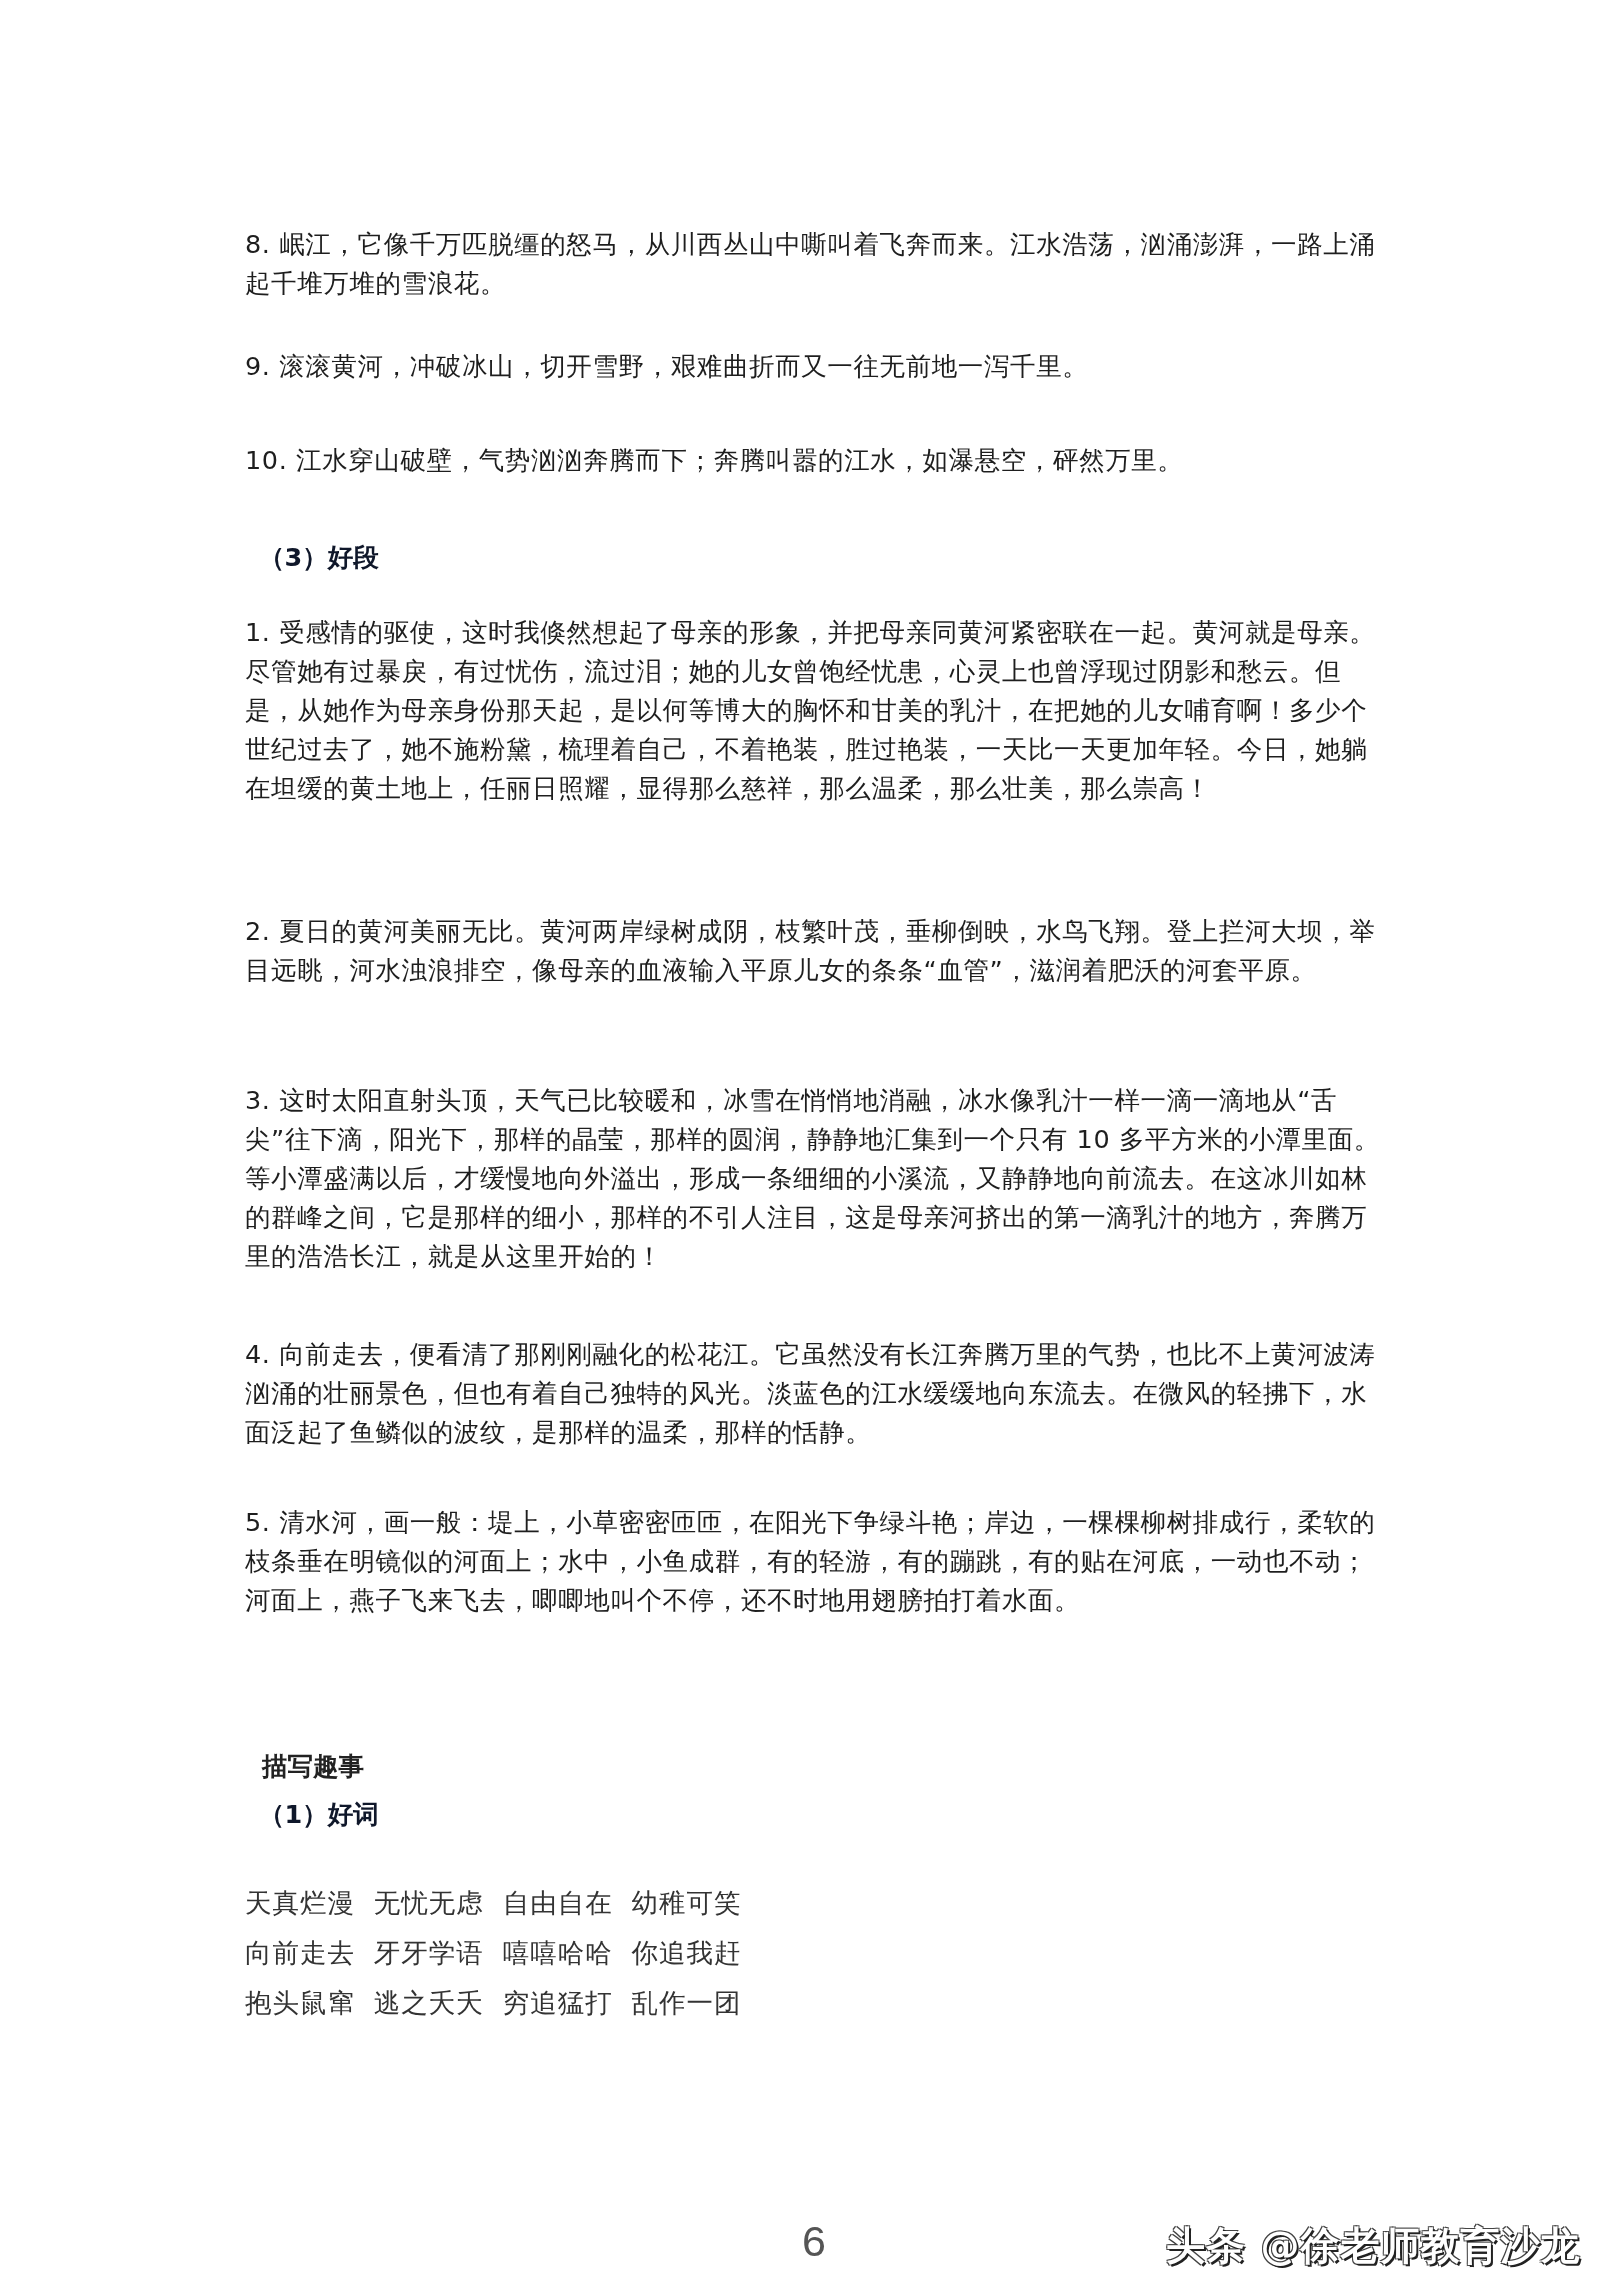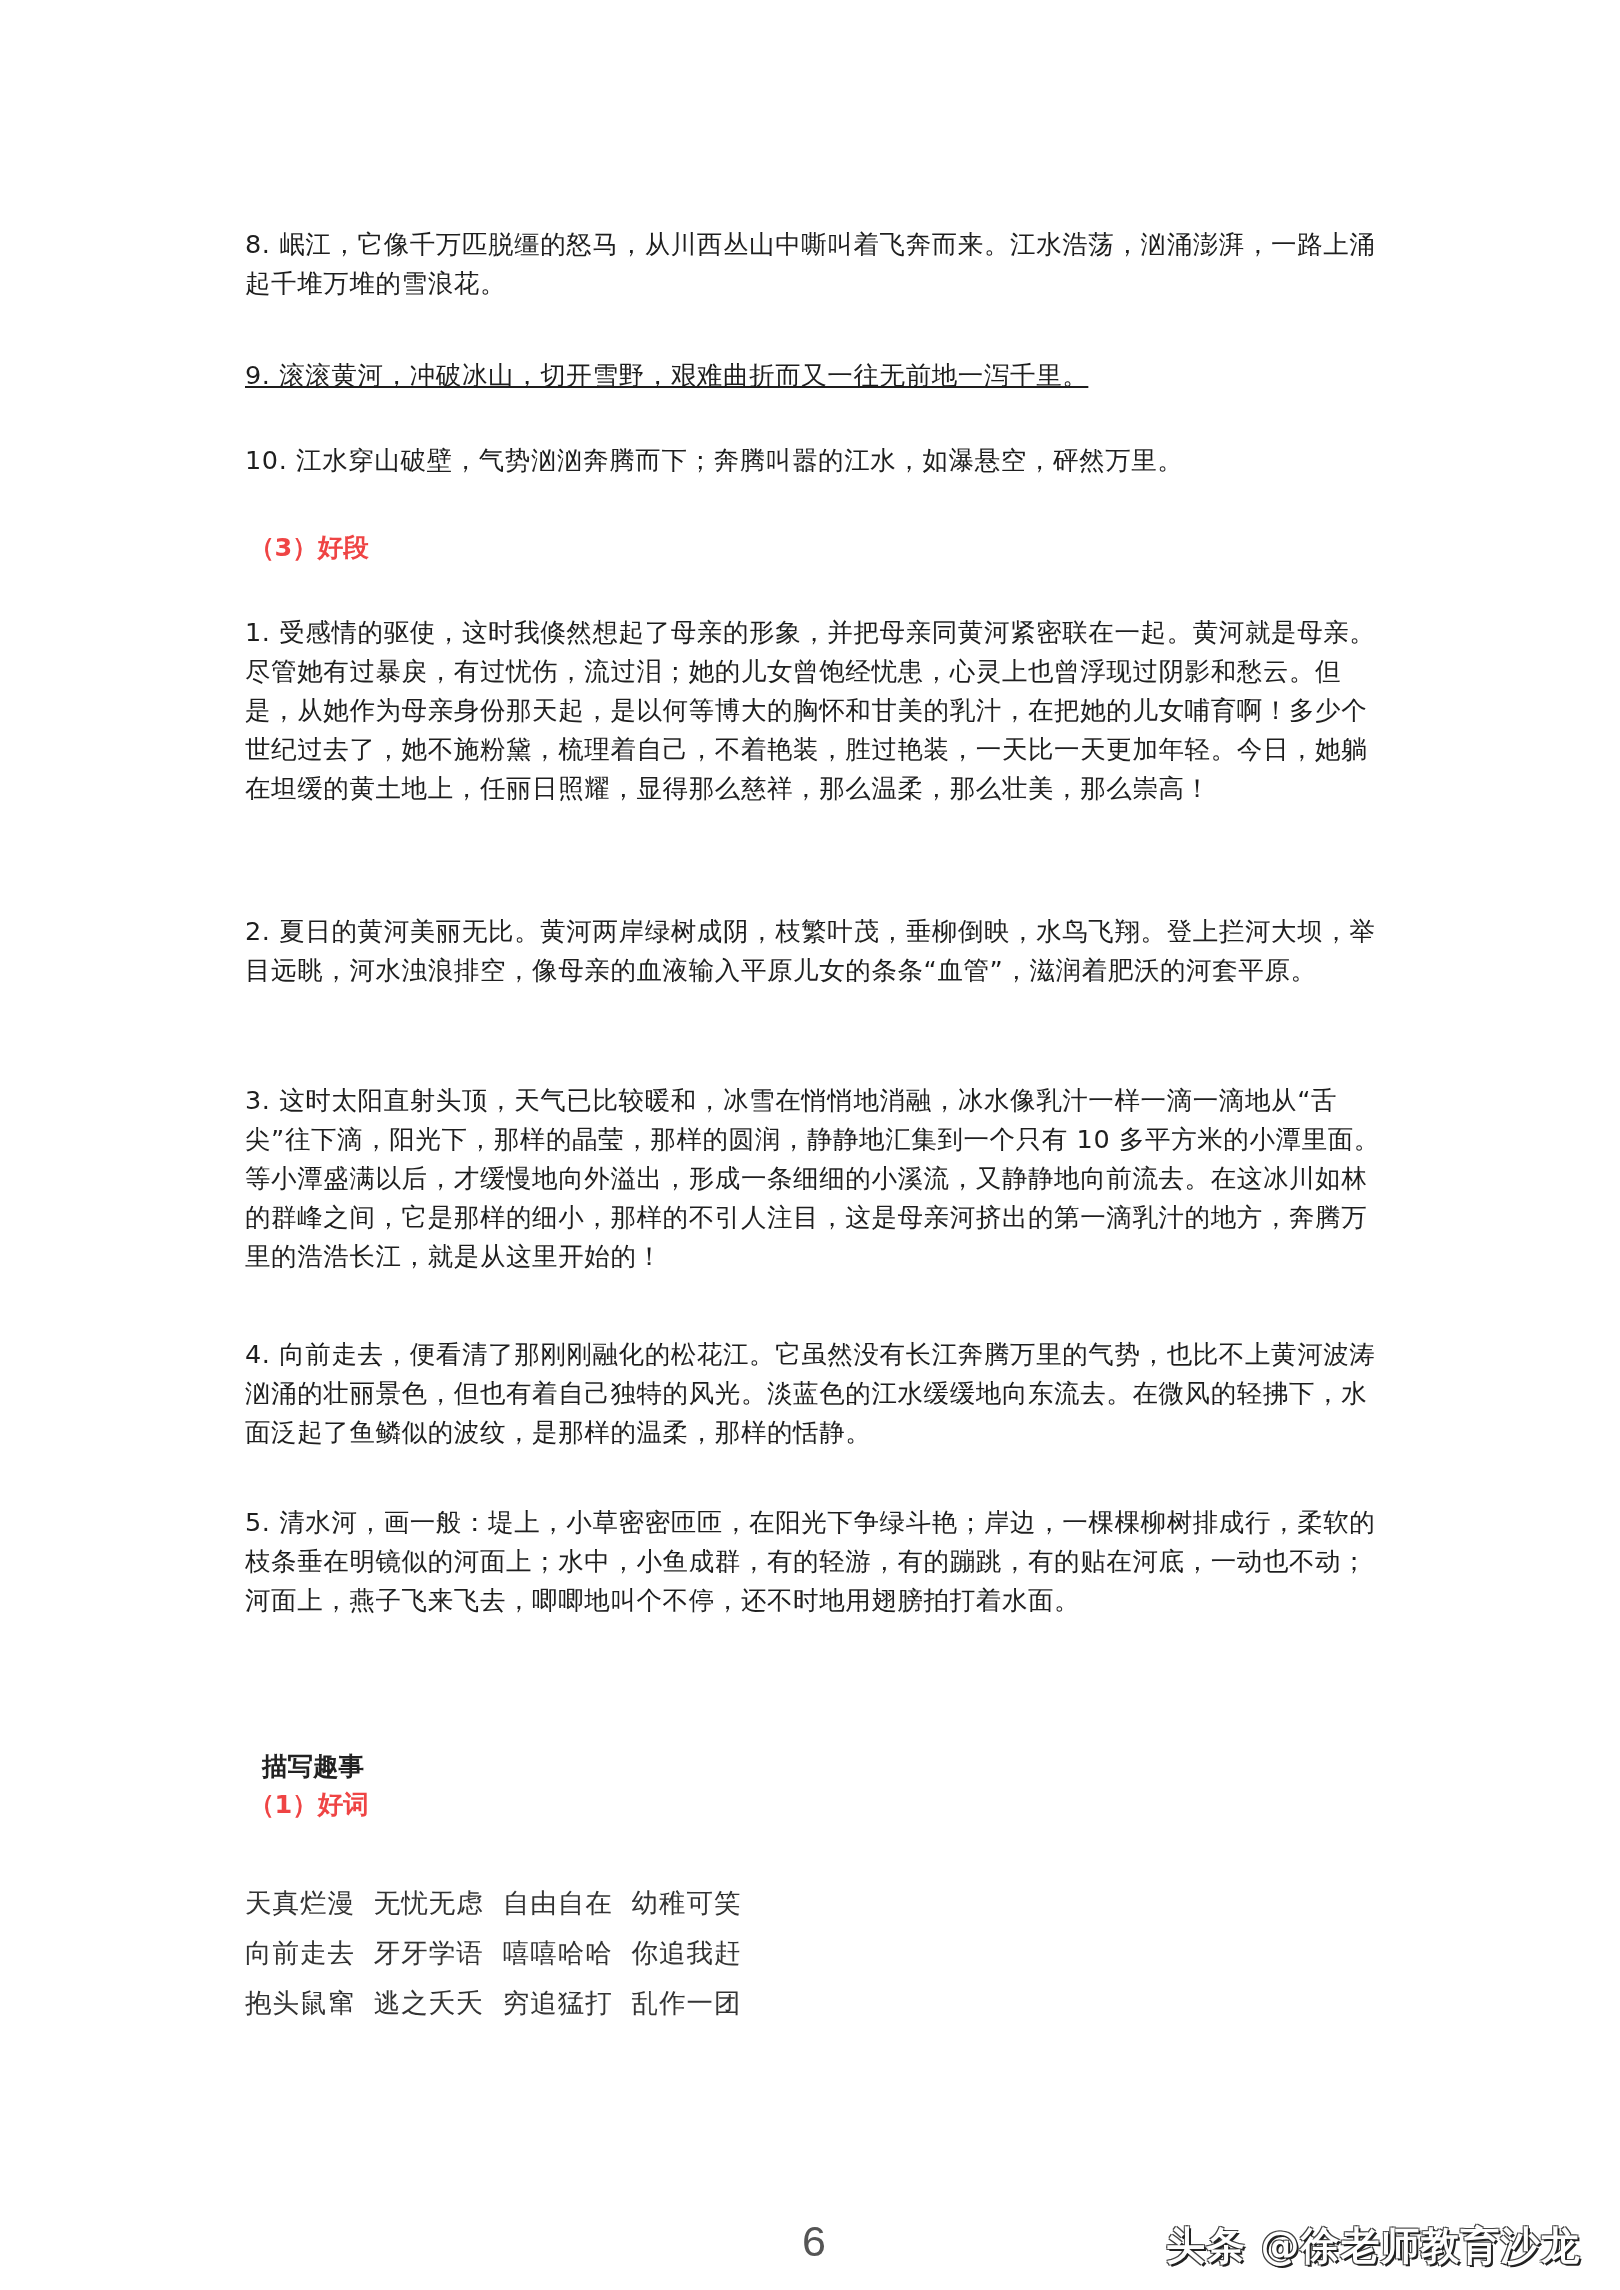--- a/index.html
+++ b/index.html
@@ -29,22 +29,22 @@
       line-height: 39px;
       letter-spacing: 0.6px;
       margin: 0;
       color: #1e1e1e;
     }
     .heading {
       position: absolute;
       left: 0;
       font-size: 25.5px;
       font-weight: bold;
-      color: #ef4444;
-      margin: 4px;
+      color: #0f172a;
+      margin: 14px;
       line-height: 33px;
     }
     .plain-title {
       position: absolute;
       left: 0;
       font-size: 25.5px;
       line-height: 33px;
       color: #222;
       margin: 17px;
     }
@@ -78,21 +78,21 @@
       text-shadow: 2px 2px 0 #222, -1px -1px 0 #444, 1px -1px 0 #444, -1px 1px 0 #444;
       letter-spacing: 1px;
     }
   </style>
 </head>
 <body>
 
 <div class="page">
 
   <p class="para" style="top:225px;">8. 岷江，它像千万匹脱缰的怒马，从川西丛山中嘶叫着飞奔而来。江水浩荡，汹涌澎湃，一路上涌起千堆万堆的雪浪花。</p>
-  <p class="para" style="top:356px;text-decoration:underline;">9. 滚滚黄河，冲破冰山，切开雪野，艰难曲折而又一往无前地一泻千里。</p>
+  <p class="para" style="top:347px;">9. 滚滚黄河，冲破冰山，切开雪野，艰难曲折而又一往无前地一泻千里。</p>
   <p class="para" style="top:441px;">10. 江水穿山破壁，气势汹汹奔腾而下；奔腾叫嚣的江水，如瀑悬空，砰然万里。</p>
 
   <h3 class="heading" style="top:527px;">（3）好段</h3>
 
   <p class="para" style="top:613px;">1. 受感情的驱使，这时我倏然想起了母亲的形象，并把母亲同黄河紧密联在一起。黄河就是母亲。尽管她有过暴戾，有过忧伤，流过泪；她的儿女曾饱经忧患，心灵上也曾浮现过阴影和愁云。但是，从她作为母亲身份那天起，是以何等博大的胸怀和甘美的乳汁，在把她的儿女哺育啊！多少个世纪过去了，她不施粉黛，梳理着自己，不着艳装，胜过艳装，一天比一天更加年轻。今日，她躺在坦缓的黄土地上，任丽日照耀，显得那么慈祥，那么温柔，那么壮美，那么崇高！</p>
   <p class="para" style="top:912px;">2. 夏日的黄河美丽无比。黄河两岸绿树成阴，枝繁叶茂，垂柳倒映，水鸟飞翔。登上拦河大坝，举目远眺，河水浊浪排空，像母亲的血液输入平原儿女的条条“血管”，滋润着肥沃的河套平原。</p>
   <p class="para" style="top:1081px;">3. 这时太阳直射头顶，天气已比较暖和，冰雪在悄悄地消融，冰水像乳汁一样一滴一滴地从“舌尖”往下滴，阳光下，那样的晶莹，那样的圆润，静静地汇集到一个只有 10 多平方米的小潭里面。等小潭盛满以后，才缓慢地向外溢出，形成一条细细的小溪流，又静静地向前流去。在这冰川如林的群峰之间，它是那样的细小，那样的不引人注目，这是母亲河挤出的第一滴乳汁的地方，奔腾万里的浩浩长江，就是从这里开始的！</p>
   <p class="para" style="top:1335px;">4. 向前走去，便看清了那刚刚融化的松花江。它虽然没有长江奔腾万里的气势，也比不上黄河波涛汹涌的壮丽景色，但也有着自己独特的风光。淡蓝色的江水缓缓地向东流去。在微风的轻拂下，水面泛起了鱼鳞似的波纹，是那样的温柔，那样的恬静。</p>
   <p class="para" style="top:1503px;">5. 清水河，画一般：堤上，小草密密匝匝，在阳光下争绿斗艳；岸边，一棵棵柳树排成行，柔软的枝条垂在明镜似的河面上；水中，小鱼成群，有的轻游，有的蹦跳，有的贴在河底，一动也不动；河面上，燕子飞来飞去，唧唧地叫个不停，还不时地用翅膀拍打着水面。</p>
 

